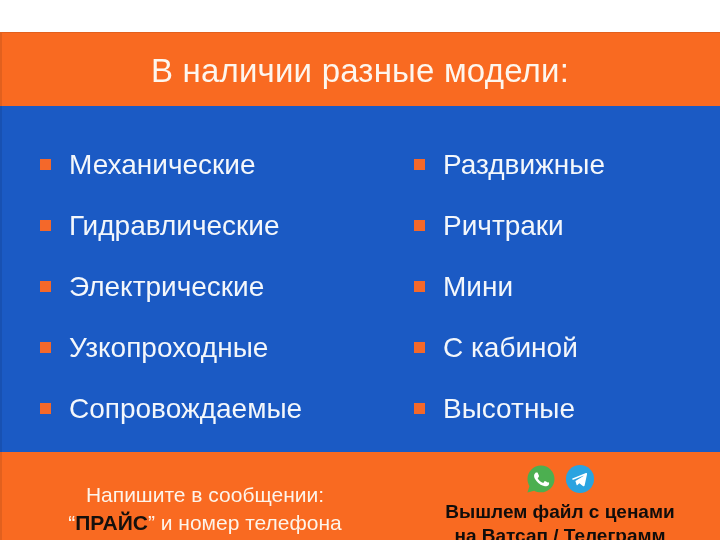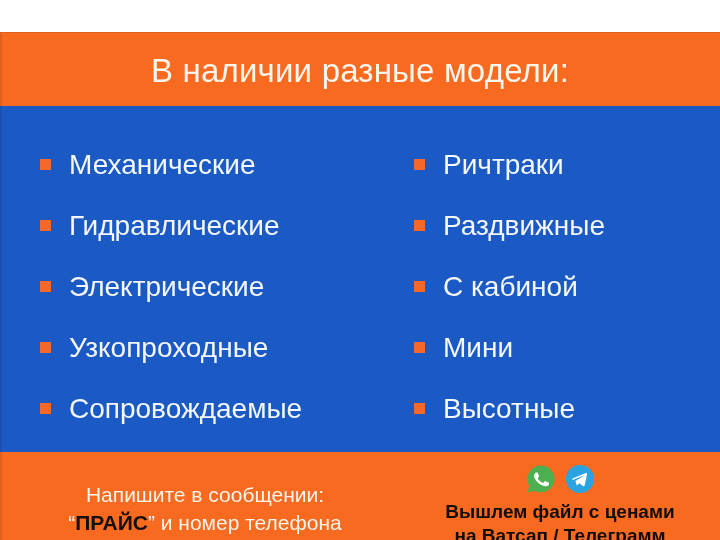--- a/index.html
+++ b/index.html
@@ -237,33 +237,33 @@
         </div>
         <div class="item">
           <span class="bullet"></span>
           <span class="item-label">Сопровождаемые</span>
         </div>
       </div>
 
       <div class="col col-right">
         <div class="item">
           <span class="bullet"></span>
+          <span class="item-label">Раздвижные</span>
+        </div>
+        <div class="item">
+          <span class="bullet"></span>
           <span class="item-label">Ричтраки</span>
         </div>
         <div class="item">
           <span class="bullet"></span>
-          <span class="item-label">Раздвижные</span>
+          <span class="item-label">Мини</span>
         </div>
         <div class="item">
           <span class="bullet"></span>
           <span class="item-label">С кабиной</span>
-        </div>
-        <div class="item">
-          <span class="bullet"></span>
-          <span class="item-label">Мини</span>
         </div>
         <div class="item">
           <span class="bullet"></span>
           <span class="item-label">Высотные</span>
         </div>
       </div>
 
     </div>
   </div>
 

